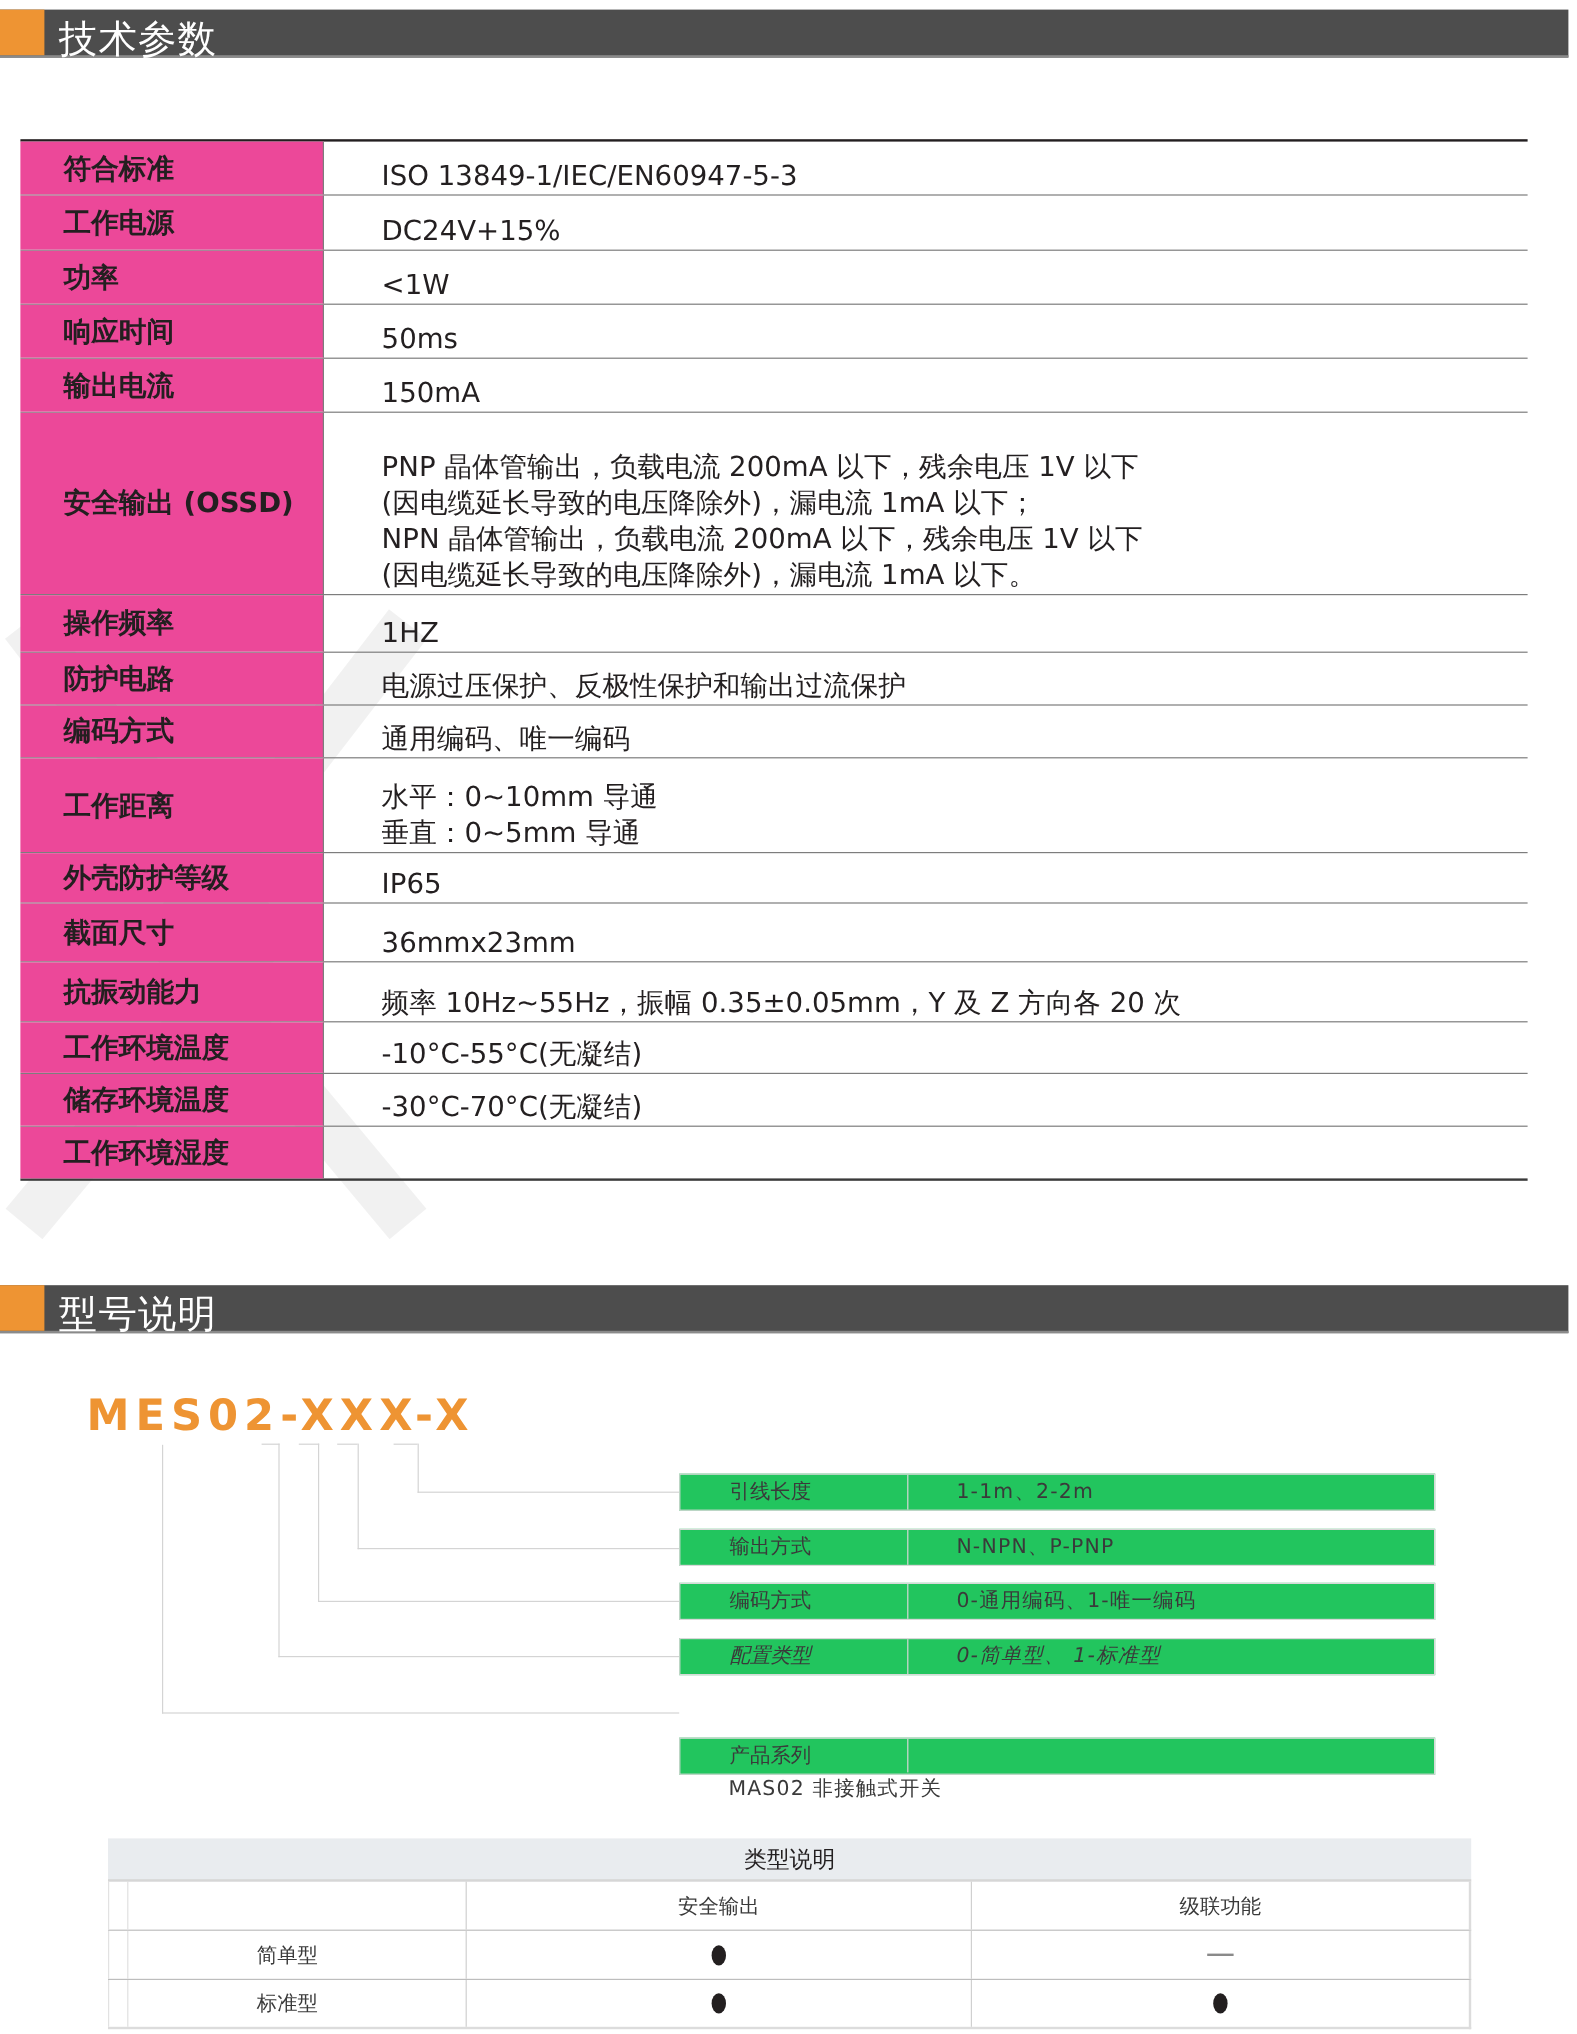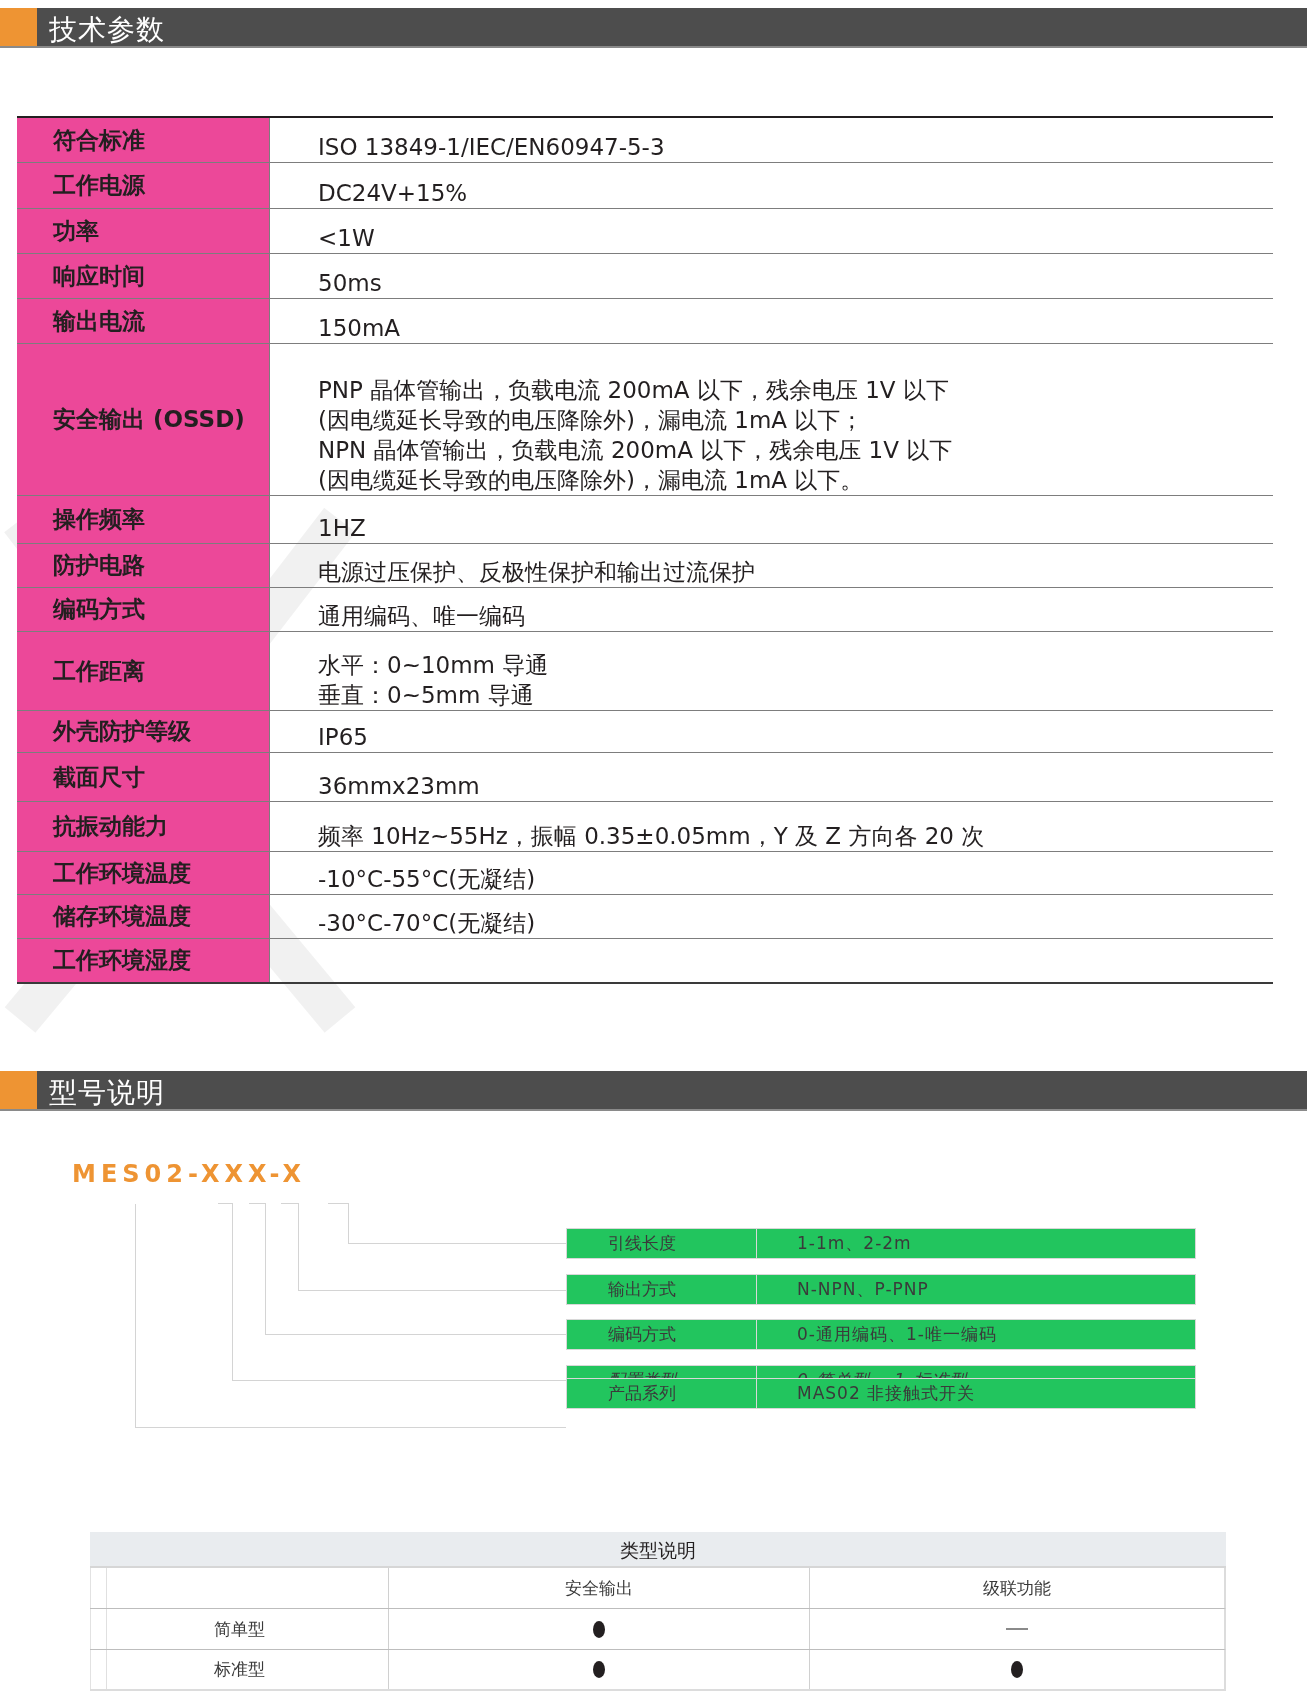--- a/index.html
+++ b/index.html
@@ -1,31 +1,31 @@
 <!DOCTYPE html>
 <html><head>
 <meta charset="utf-8">
 <style>
   * { box-sizing: border-box; margin: 0; padding: 0; }
   html, body { width: 1314px; height: 1695px; background: #ffffff; overflow: hidden; }
   body { position: relative; font-family: "Liberation Sans", "DejaVu Sans", sans-serif; color: #231f20; }
 
   .section-bar { position: absolute; left: 0; width: 1307px; height: 40px; background: #4d4d4d; border-bottom: 2px solid #8a8a8a; }
   .section-bar .accent { position: absolute; left: 0; top: 0; width: 37px; height: 100%; background: #ee9433; }
-  .section-bar .title { position: absolute; left: 49px; top: 3px; font-size: 28px; color: #ffffff; letter-spacing: 1px; font-family: Liberation Serif, serif; }
+  .section-bar .title { position: absolute; left: 49px; top: 3px; font-size: 32px; color: #ffffff; letter-spacing: 1px; font-family: Liberation Serif, serif; }
 
   
   .spec { position: absolute; left: 17px; top: 116px; width: 1256px; border-top: 2px solid #231f20; }
   .spec .row { display: flex; border-bottom: 1px solid #7d7d7d; }
   .spec .row:last-child { border-bottom: 2px solid #3a3a3a; }
   .spec .lbl { width: 253px; background: #ec4899; border-right: 1px solid #7d7d7d; display: flex; align-items: center; padding-left: 36px; font-size: 23px; font-weight: bold; color: #231f20; font-family: "DejaVu Sans", sans-serif; }
   .spec .val { flex: 1; display: flex; flex-direction: column; justify-content: flex-end; padding-left: 48px; font-size: 23px; color: #231f20; line-height: 30px; font-family: "DejaVu Sans", sans-serif; }
 
   
-  .model-code { position: absolute; left: 72px; top: 1160px; font-size: 24px; font-weight: bold; color: #ee9433; letter-spacing: 5px; font-family: "DejaVu Sans", sans-serif; }
+  .model-code { position: absolute; left: 72px; top: 1160px; font-size: 36px; font-weight: bold; color: #ee9433; letter-spacing: 5px; font-family: "DejaVu Sans", sans-serif; }
   .line { position: absolute; background: #d4d4d4; }
   .mbox { position: absolute; left: 566px; width: 630px; height: 31px; border: 1.5px solid #d8d8d8; display: flex; background: #22c55e; }
   .mbox .k { width: 190px; border-right: 1.5px solid #d8d8d8; padding-left: 41px; font-size: 17px; line-height: 28px; color: #3a3a3a; font-family: "DejaVu Sans", sans-serif; }
   .mbox .v { flex: 1; padding-left: 40px; font-size: 17px; line-height: 28px; color: #3a3a3a; letter-spacing: 1px; font-family: "DejaVu Sans", sans-serif; }
 
   
   .ttable { position: absolute; left: 90px; top: 1532px; width: 1136px; }
   .ttable .cap { height: 36px; background: #e9ecef; text-align: center; font-size: 19px; line-height: 36px; color: #231f20; border-bottom: 2px solid #d6d6d6; font-family: "DejaVu Sans", sans-serif; }
   .ttable .trow { display: flex; height: 41px; border-bottom: 1.5px solid #bdbdbd; border-right: 2px solid #dcdcdc; }
   .ttable .trow:last-child { border-bottom: 2px solid #dcdcdc; }
@@ -186,21 +186,21 @@
   <div class="v">N-NPN、P-PNP</div>
 </div>
 <div class="mbox" style="top:1319px;">
   <div class="k">编码方式</div>
   <div class="v">0-通用编码、1-唯一编码</div>
 </div>
 <div class="mbox" style="top:1365px;font-style:italic;">
   <div class="k">配置类型</div>
   <div class="v">0-简单型、 1-标准型</div>
 </div>
-<div class="mbox" style="top:1378px;">
+<div class="mbox" style="top:1448px;flex-direction:column;">
   <div class="k">产品系列</div>
   <div class="v">MAS02 非接触式开关</div>
 </div>
 
 <div class="ttable">
   <div class="cap">类型说明</div>
   <div class="trow">
     <div class="c0"></div>
     <div class="c1">安全输出</div>
     <div class="c2">级联功能</div>

